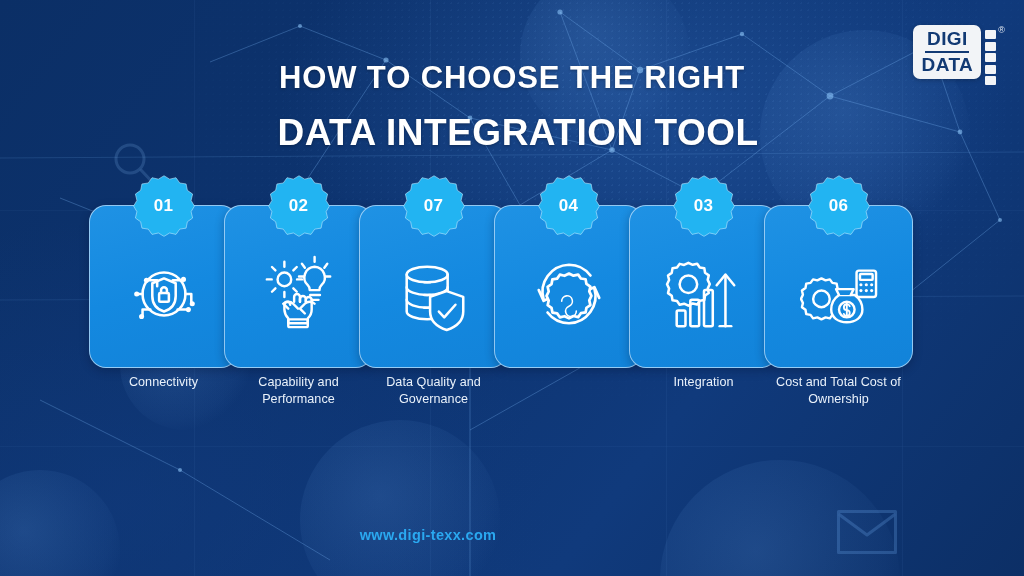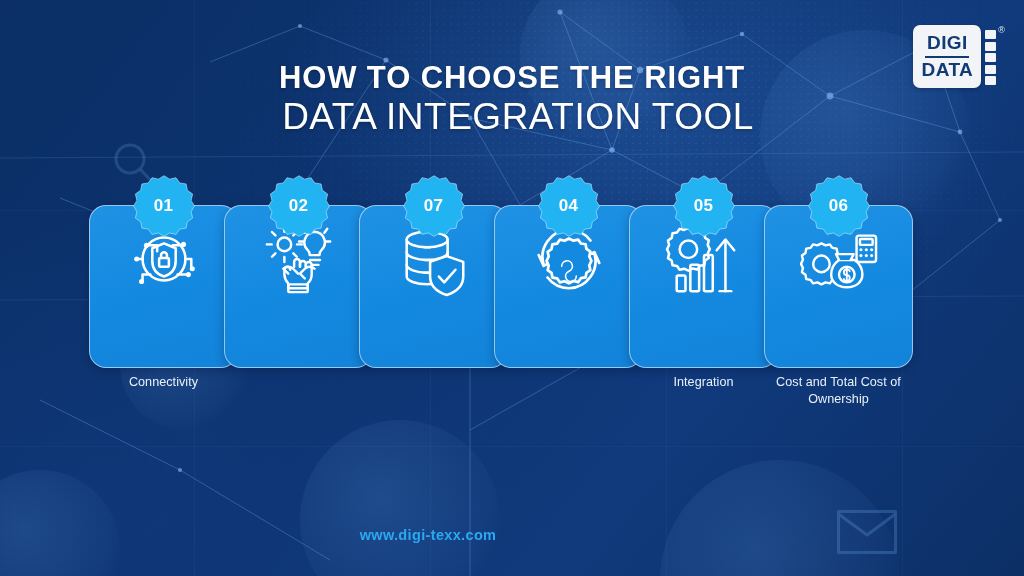--- a/index.html
+++ b/index.html
@@ -37,43 +37,43 @@
   }
   .blob { position:absolute; border-radius:50%;
     background:radial-gradient(circle at 40% 38%, rgba(110,170,240,.17), rgba(110,170,240,.045) 62%, transparent 74%); }
   
   #title-block { position:absolute; left:0; top:60px; width:1024px; text-align:center; }
   #title-line1 {
     color:#ffffff; font-weight:bold; font-size:31px; letter-spacing:.9px;
     line-height:1.14; text-shadow:0 1px 3px rgba(0,0,0,.30);
   }
   #title-line2 {
-    color:#ffffff; font-weight:normal; font-size:37px; letter-spacing:.5px;
-    line-height:1.2; margin-top:0; text-shadow:0 1px 3px rgba(0,0,0,.30);padding-left:12px;
+    color:#ffffff; font-weight:bold; font-size:37px; letter-spacing:.5px;
+    line-height:1.2; margin-top:16px; text-shadow:0 1px 3px rgba(0,0,0,.30);padding-left:12px;
   }
   
   #logo { position:absolute; right:19px; top:25px; display:flex; align-items:flex-start; }
   #logo-plate {
-    width:68px; height:63px; background:#f2f4f7; border-radius:7px;
+    width:68px; height:54px; background:#f2f4f7; border-radius:7px;
     display:flex; flex-direction:column; align-items:center; justify-content:center;
     box-shadow:0 1px 4px rgba(0,0,0,.25);
   }
   .logo-word { color:#123a74; font-weight:bold; font-size:19px; letter-spacing:.4px; line-height:1.06; }
   #logo-rule { width:44px; height:2px; background:#123a74; margin:2px 0; }
   #logo-strip { display:flex; flex-direction:column; gap:2.5px; margin-left:4px; padding-top:5px; }
   .strip-cell { width:11px; height:9px; background:#f2f4f7; border-radius:1px; }
   #logo-reg { color:#e8edf4; font-size:9px; margin-left:2px; line-height:1; padding-top:1px; }
   
   #cards { position:absolute; left:100px; top:205px; width:812px; display:flex; gap:8px; }
   .card-col { width:127px; display:flex; flex-direction:column; align-items:center; position:relative; }
   .card {
     position:relative; width:149px; height:163px; border-radius:17px;
     background:linear-gradient(165deg, #1f92e4 0%, #1489e0 52%, #1283d9 100%);
     border:1.3px solid rgba(225,240,255,.62);
-    display:flex; justify-content:center;
+    display:flex; align-items:center; justify-content:center;
     box-shadow:0 3px 10px rgba(0,16,48,.30);
   }
   .badge {
     position:absolute; left:50%; top:-30px; transform:translateX(-50%);
     width:59px; height:59px; z-index:5;
   }
   .badge svg { display:block; width:59px; height:59px; overflow:visible; }
   .badge-num {
     position:absolute; inset:0; display:flex; align-items:center; justify-content:center;
     color:#ffffff; font-weight:bold; font-size:17px; letter-spacing:.4px;
@@ -225,20 +225,21 @@
             <path d="M24 50 a7 7 0 0 1 10 0 l5 5"></path>
             <path d="M29 55 l-5 -5 a7 7 0 0 1 0 -0"></path>
             <path d="M56 50 a7 7 0 0 0 -10 0 l-5 5 5 5"></path>
             <path d="M35 48 v-5 a3 3 0 0 1 6 0 v5"></path>
             <path d="M41 48 v-3 a3 3 0 0 1 6 0 v3"></path>
             <path d="M47 48 v-2 a3 3 0 0 1 6 0 v10 a12 12 0 0 1 -4 9 v5 h-20 v-5 a14 14 0 0 1 -4 -9 v-5 a3 3 0 0 1 6 0"></path>
             <rect x="29" y="66" width="20" height="8" rx="1.5"></rect>
           </svg>
         </div>
       </div>
+      <div class="card-label">Capability and Performance</div>
     </div>
 
     <div class="card-col">
       <div class="card">
         <div class="badge">
           <svg viewBox="0 0 64 64">
             <path d="M32 1.8 38.3 5.6 45.4 4 49.6 9.9 56.7 11 58.1 18.1 64 22.3 62.3 29.4 66 35.7 62.3 42 64 49.1 58.1 53.3 56.7 60.4 49.6 61.5 45.4 67.4 38.3 65.8 32 69.6 25.7 65.8 18.6 67.4 14.4 61.5 7.3 60.4 5.9 53.3 0 49.1 1.7 42 -2 35.7 1.7 29.4 0 22.3 5.9 18.1 7.3 11 14.4 9.9 18.6 4 25.7 5.6Z" transform="translate(0,-3) scale(0.97) translate(1,1)" fill="#22b4f2" stroke="rgba(190,235,255,.60)" stroke-width="1.1"></path>
           </svg>
           <div class="badge-num">07</div>
         </div>
@@ -247,20 +248,21 @@
             <ellipse cx="33" cy="20" rx="21" ry="8"></ellipse>
             <path d="M12 20 v13 c0 4.4 9.4 8 21 8 s21-3.6 21-8 V20"></path>
             <path d="M12 33 v13 c0 4.4 9.4 8 21 8 s21-3.6 21-8 V33"></path>
             <path d="M12 46 v12 c0 4.4 9.4 8 21 8 s21-3.6 21-8 V46"></path>
             <path d="M30 28 h6 M30 41 h6 M30 54 h6"></path>
             <path d="M53 37 L70 43 V58 c0 11-8 16-17 19 -9-3-17-8-17-19 V43 Z" fill="#1489e0"></path>
             <path d="M45 58 l5.5 6 L62 51"></path>
           </svg>
         </div>
       </div>
+      <div class="card-label">Data Quality and Governance</div>
     </div>
 
     <div class="card-col">
       <div class="card">
         <div class="badge">
           <svg viewBox="0 0 64 64">
             <path d="M32 1.8 38.3 5.6 45.4 4 49.6 9.9 56.7 11 58.1 18.1 64 22.3 62.3 29.4 66 35.7 62.3 42 64 49.1 58.1 53.3 56.7 60.4 49.6 61.5 45.4 67.4 38.3 65.8 32 69.6 25.7 65.8 18.6 67.4 14.4 61.5 7.3 60.4 5.9 53.3 0 49.1 1.7 42 -2 35.7 1.7 29.4 0 22.3 5.9 18.1 7.3 11 14.4 9.9 18.6 4 25.7 5.6Z" transform="translate(0,-3) scale(0.97) translate(1,1)" fill="#22b4f2" stroke="rgba(190,235,255,.60)" stroke-width="1.1"></path>
           </svg>
           <div class="badge-num">04</div>
         </div>
@@ -276,21 +278,21 @@
         </div>
       </div>
     </div>
 
     <div class="card-col">
       <div class="card">
         <div class="badge">
           <svg viewBox="0 0 64 64">
             <path d="M32 1.8 38.3 5.6 45.4 4 49.6 9.9 56.7 11 58.1 18.1 64 22.3 62.3 29.4 66 35.7 62.3 42 64 49.1 58.1 53.3 56.7 60.4 49.6 61.5 45.4 67.4 38.3 65.8 32 69.6 25.7 65.8 18.6 67.4 14.4 61.5 7.3 60.4 5.9 53.3 0 49.1 1.7 42 -2 35.7 1.7 29.4 0 22.3 5.9 18.1 7.3 11 14.4 9.9 18.6 4 25.7 5.6Z" transform="translate(0,-3) scale(0.97) translate(1,1)" fill="#22b4f2" stroke="rgba(190,235,255,.60)" stroke-width="1.1"></path>
           </svg>
-          <div class="badge-num">05</div>
+          <div class="badge-num">03</div>
         </div>
         <div class="icon-wrap">
           <svg viewBox="0 0 80 80" fill="none" stroke="#ffffff" stroke-width="2.6" stroke-linecap="round" stroke-linejoin="round">
             <path d="M24 8 l4.4 2.1 4.6-1.1 2.7 3.8 4.6.8.8 4.6 3.8 2.7-1.1 4.6 2.1 4.4 -2.1 4.4 1.1 4.6 -3.8 2.7 -.8 4.6 -4.6.8 -2.7 3.8 -4.6-1.1 L24 52 l-4.4-2.1 -4.6 1.1 -2.7-3.8 -4.6-.8 -.8-4.6 -3.8-2.7 1.1-4.6 L2.1 30 l2.1-4.4 -1.1-4.6 3.8-2.7 .8-4.6 4.6-.8 2.7-3.8 4.6 1.1Z"></path>
             <circle cx="24" cy="30" r="9"></circle>
             <rect x="12" y="57" width="9" height="16" rx="1.5"></rect>
             <rect x="26" y="46" width="9" height="27" rx="1.5"></rect>
             <rect x="40" y="36" width="9" height="37" rx="1.5"></rect>
             <path d="M62 73 V22"></path>
             <path d="M53 31 L62 20 L71 31"></path>

